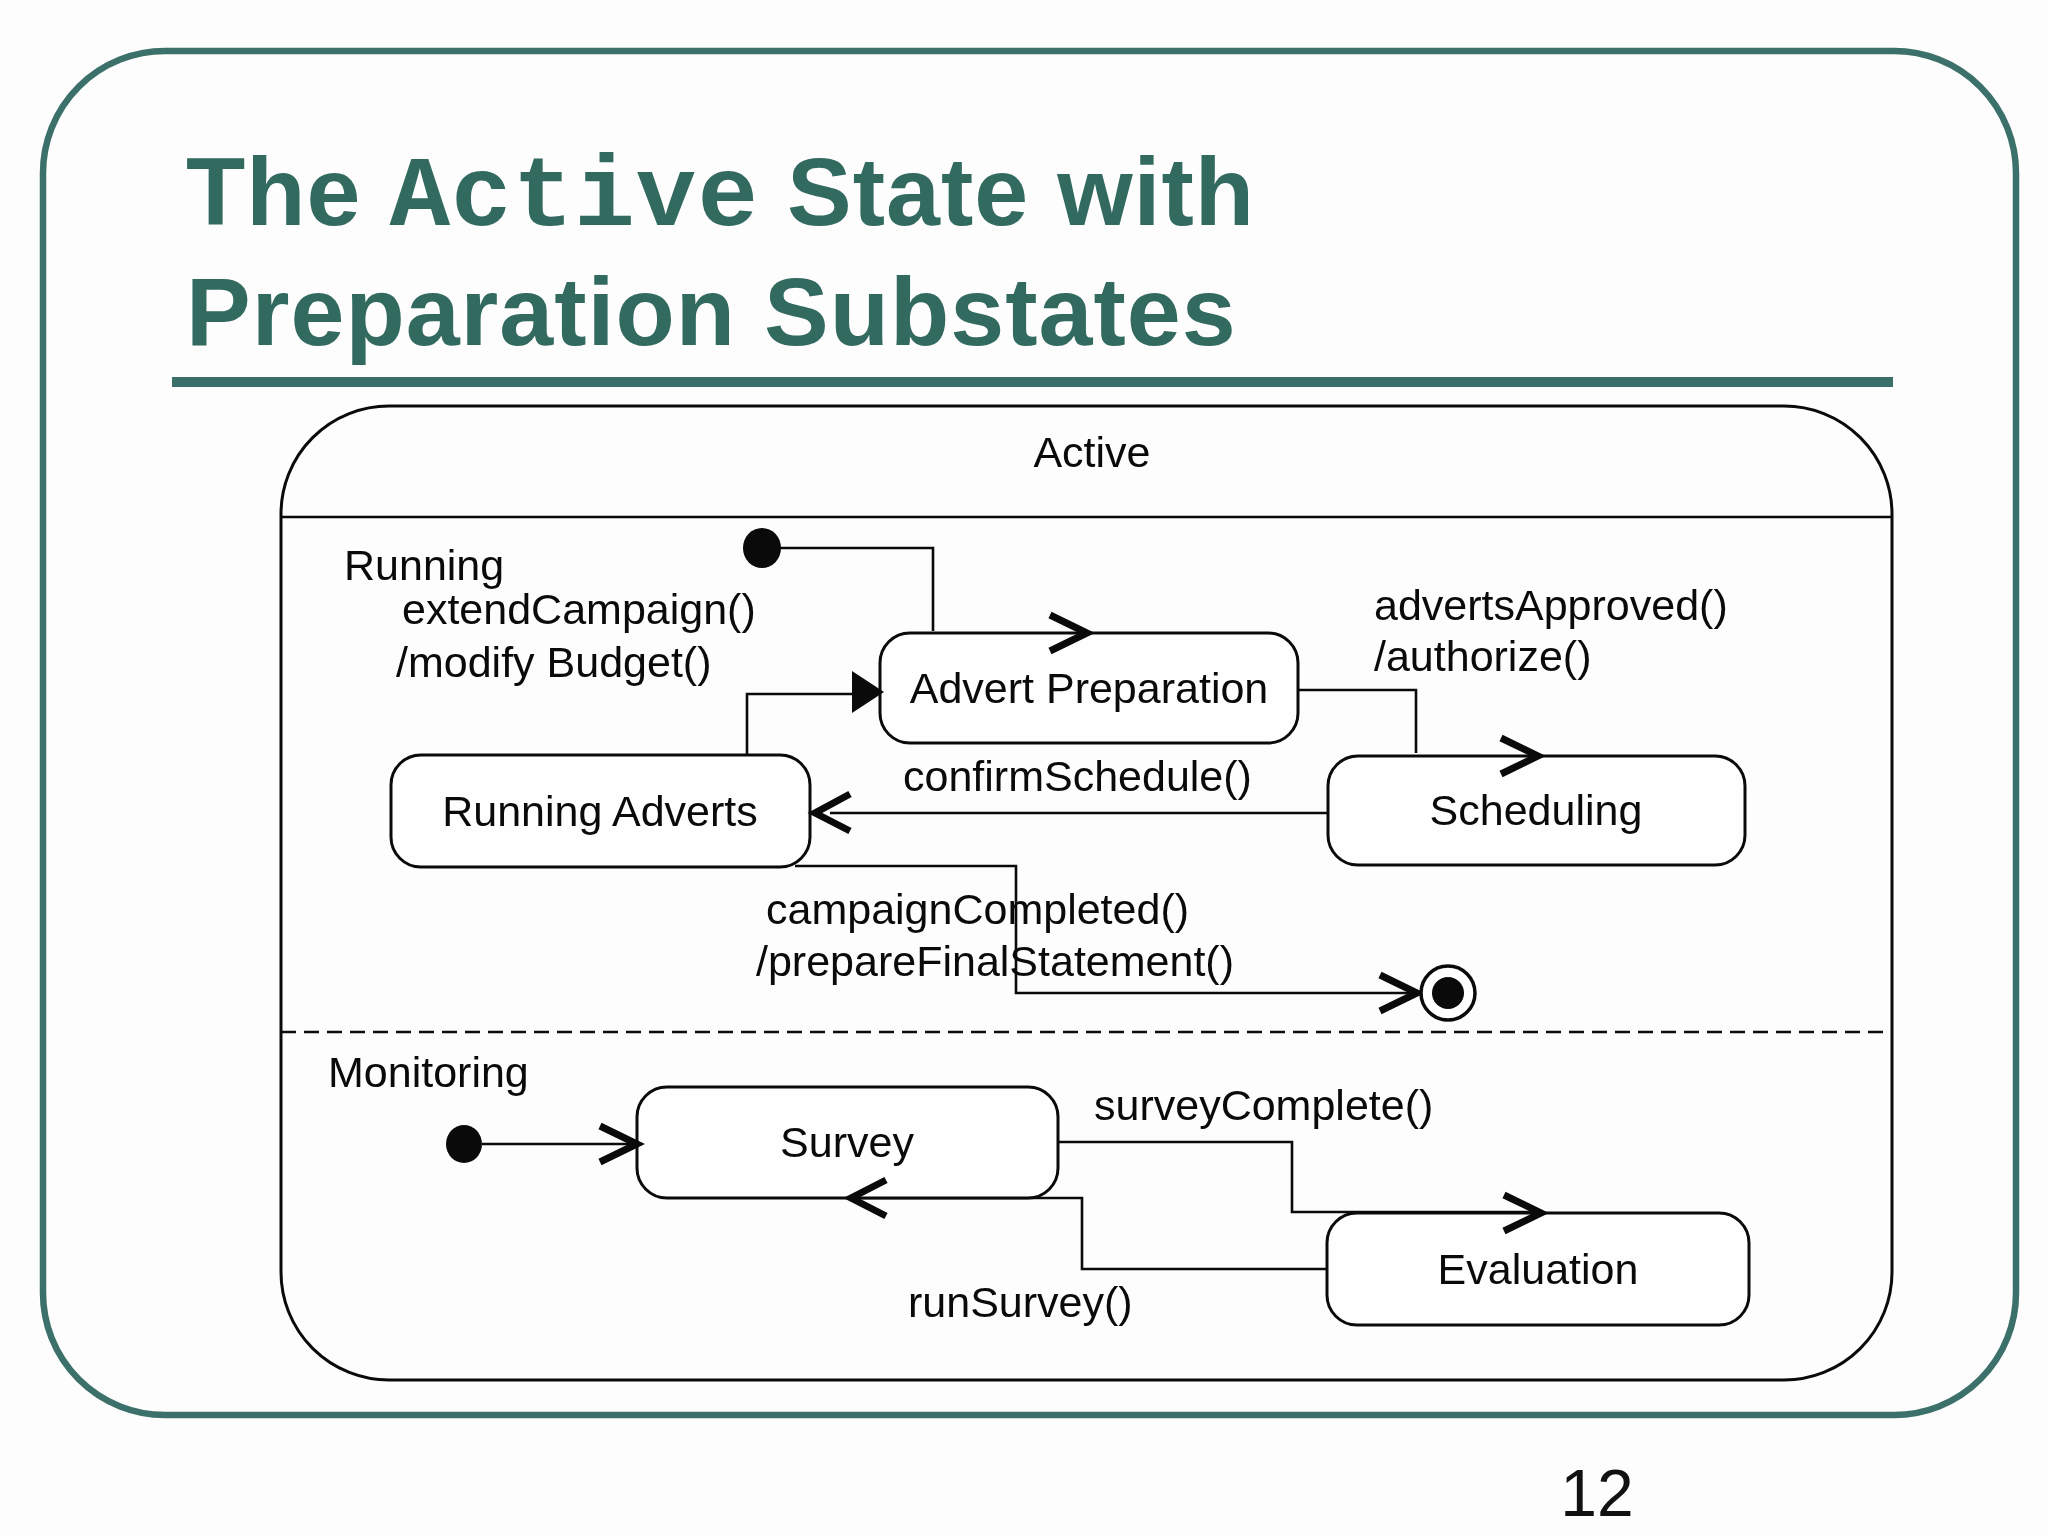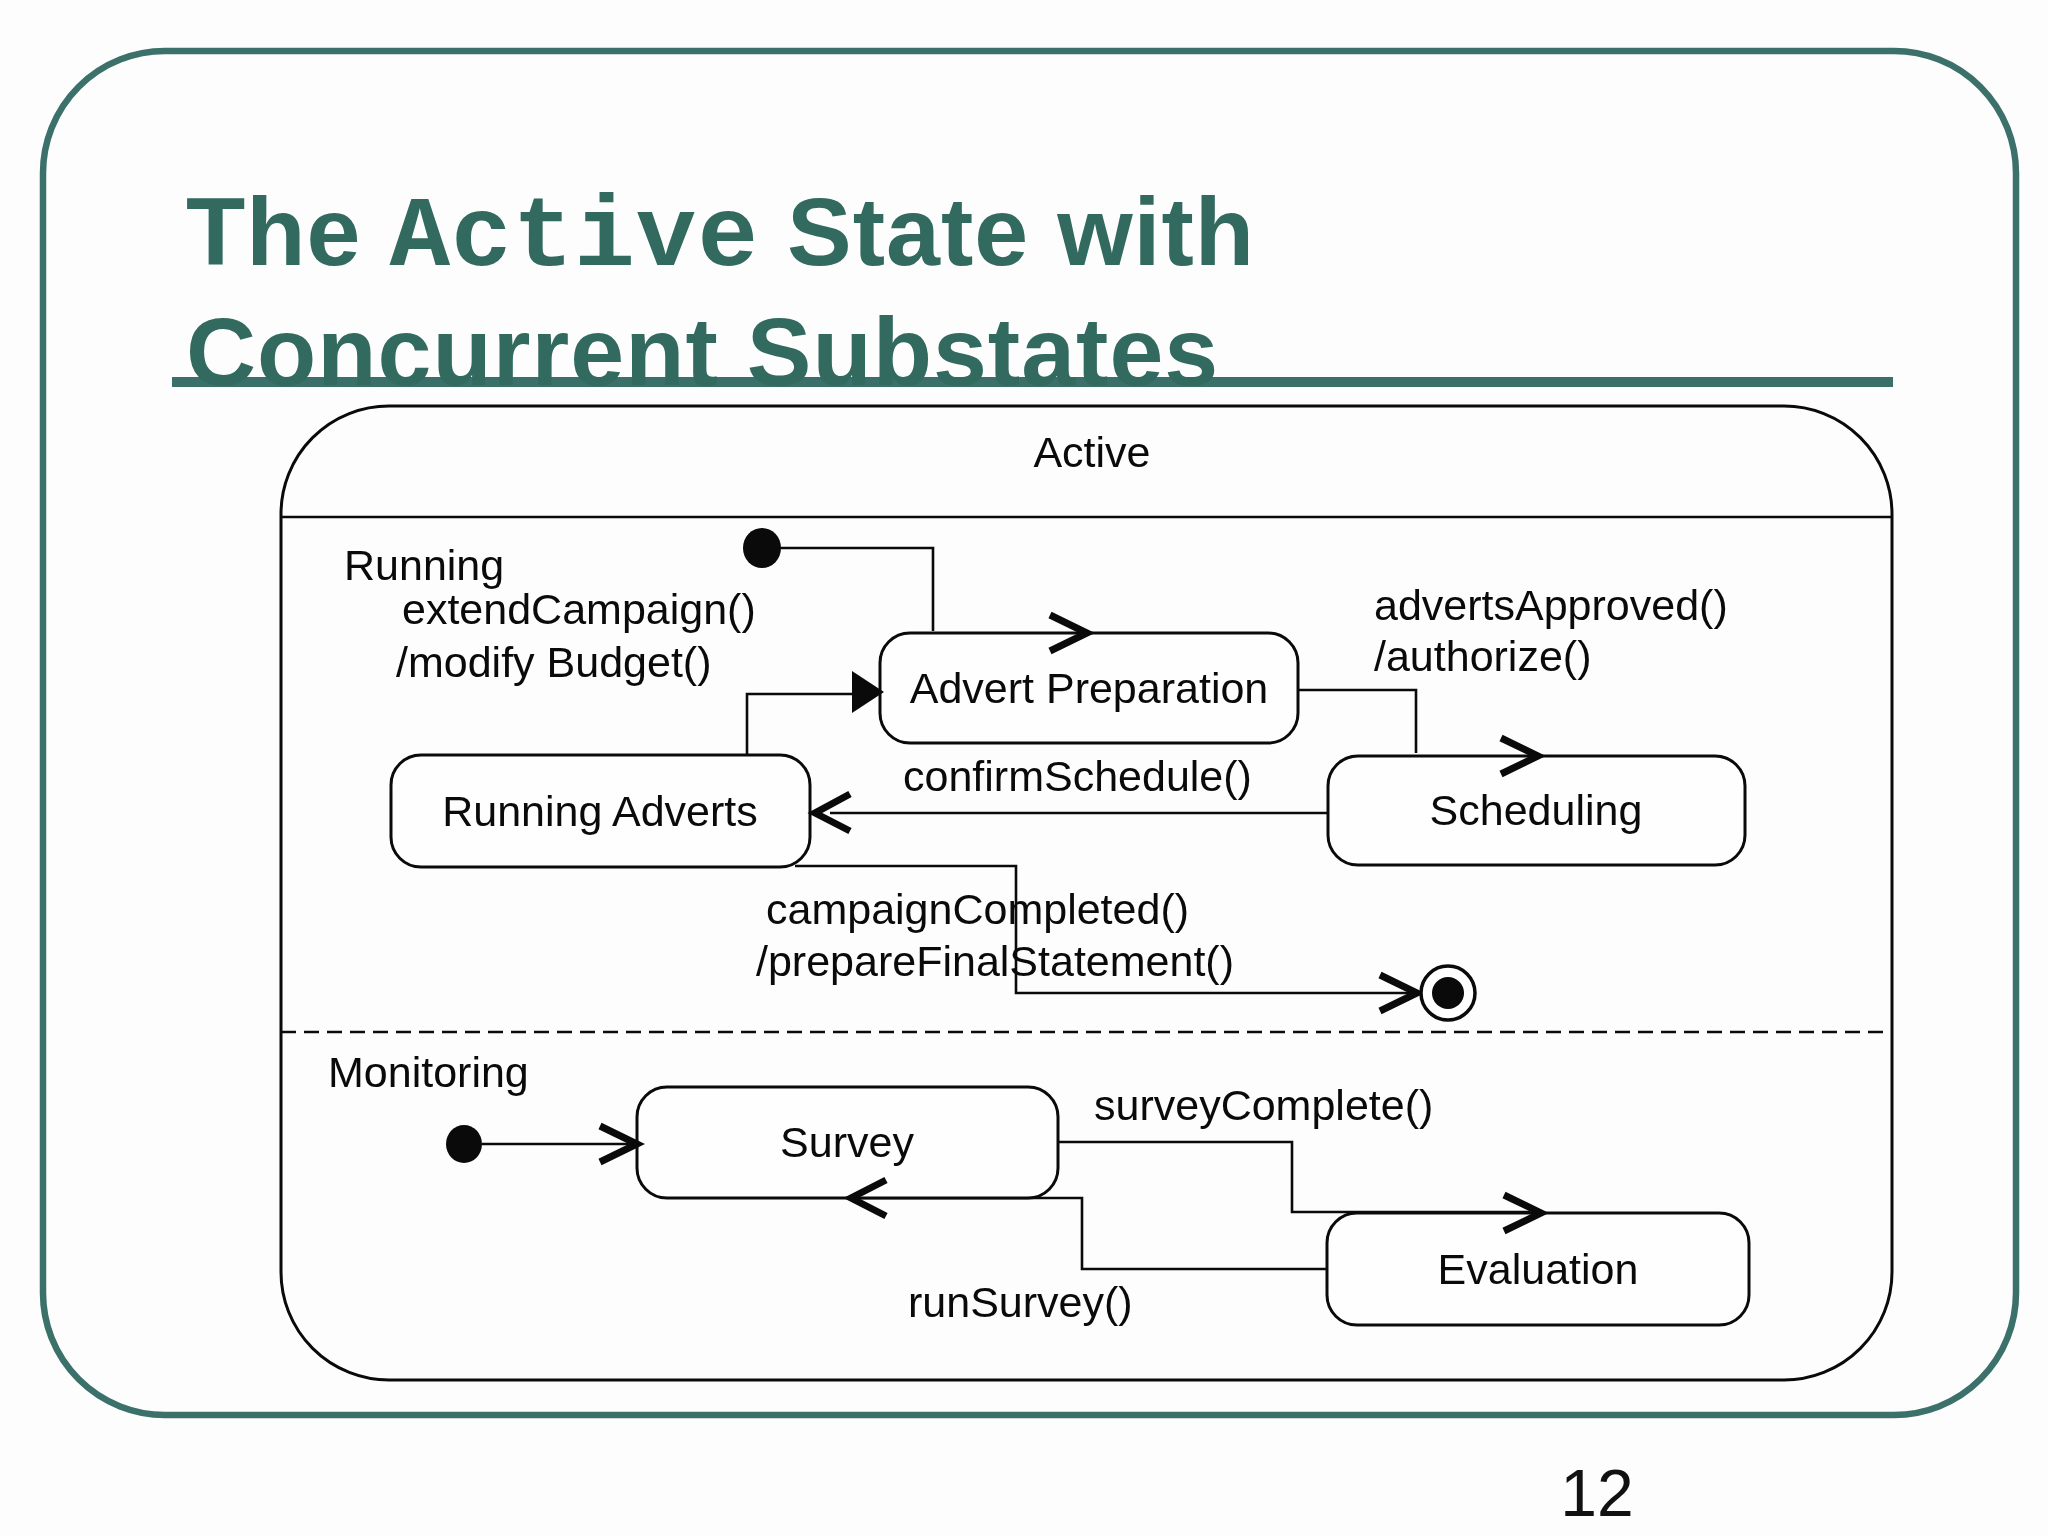--- a/index.html
+++ b/index.html
@@ -2,21 +2,21 @@
 <html><head>
 <meta charset="utf-8">
 <style>
   html,body{margin:0;padding:0;background:#ffffff;}
   .slide{position:relative;width:2048px;height:1536px;background:#fdfdfd;overflow:hidden;
          font-family:"Liberation Sans","DejaVu Sans",sans-serif;}
   .diagram-svg{position:absolute;left:0;top:0;}
 
   
   .title{position:absolute;left:186px;top:135px;color:#326A60;font-weight:bold;
-         font-size:97px;line-height:113px;letter-spacing:1px;white-space:nowrap;margin-top:40px;}
+         font-size:97px;line-height:113px;letter-spacing:1px;white-space:nowrap;}
   .title .mono{font-family:"Liberation Mono","DejaVu Sans Mono",monospace;font-size:101px;}
 
   
   .pagenum{position:absolute;left:1532px;top:1455px;width:130px;text-align:center;
            font-family:Liberation Sans, sans-serif;font-size:66px;color:#111;}
 
   
   .frame{fill:none;stroke:#3C706B;stroke-width:6.5;}
   .rule{fill:#3A6F6A;}
   .abox{fill:none;stroke:#0a0a0a;stroke-width:3;}
@@ -90,17 +90,17 @@
     <text class="lbl" x="1374" y="671">/authorize()</text>
     <text class="lbl" x="903" y="791">confirmSchedule()</text>
     <text class="lbl" x="766" y="924">campaignCompleted()</text>
     <text class="lbl" x="756" y="976">/prepareFinalStatement()</text>
     <text class="lbl" x="1094" y="1120">surveyComplete()</text>
     <text class="lbl" x="908" y="1317">runSurvey()</text>
   </svg>
 
   <div class="title">
     <div><span>The </span><span class="mono">Active</span><span> State with</span></div>
-    <div>Concurrent Substates</div>
+    <div>Preparation Substates</div>
   </div>
 
   <div class="pagenum">12</div>
 </div>
 
 </body></html>

